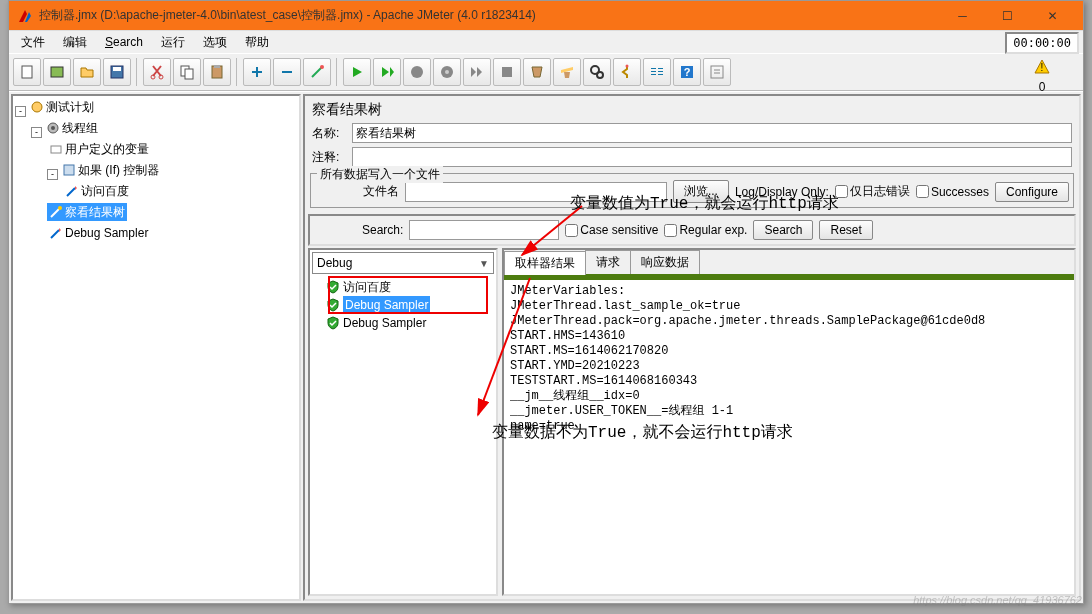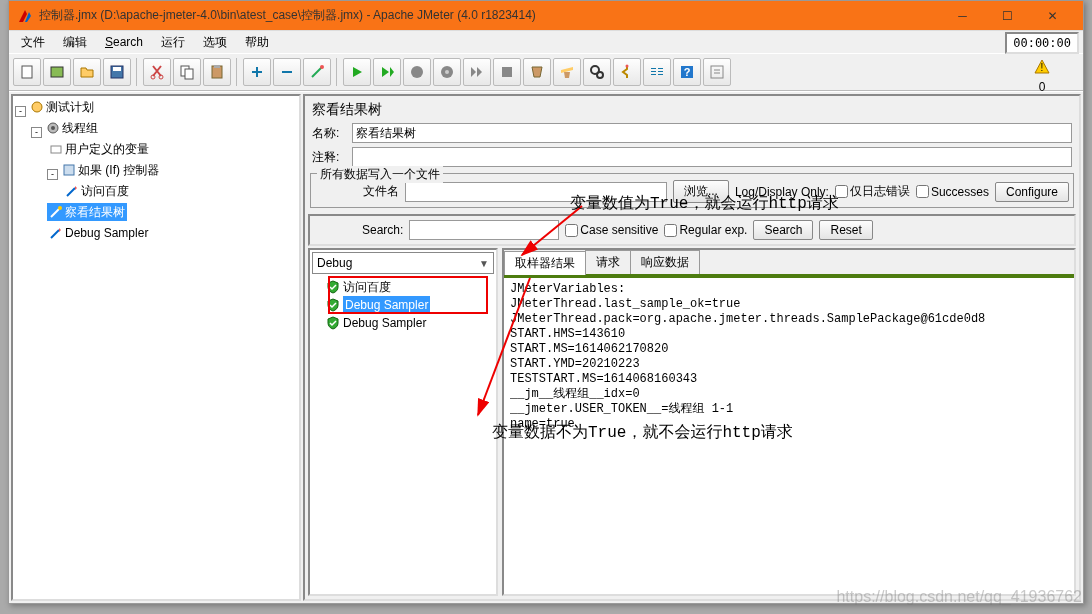--- a/index.html
+++ b/index.html
@@ -42,27 +42,27 @@
 .bottom-split { flex:1; display:flex; gap:4px; min-height:0;}
 .results-left { width:190px; display:flex; flex-direction:column; border:2px inset #ddd; background:#fff; }
 .combo { border:1px solid #888; background:#fff; height:22px; display:flex; align-items:center; padding:0 4px; margin:2px; position:relative;}
 .combo::after{content:"▼"; position:absolute; right:4px; font-size:10px; color:#555;}
 .result-tree { flex:1; overflow:auto; padding:2px 4px;}
 .result-tree .ritem{ display:flex; align-items:center; gap:3px; line-height:18px; padding-left:12px;}
 .result-tree .ritem.selected span{ background:#3399ff; color:#fff; padding:0 2px;}
 .result-tree .shield{ width:14px; height:14px; }
 .redbox{ position:absolute; border:2px solid #e00; pointer-events:none;}
 .results-right { flex:1; display:flex; flex-direction:column; border:2px inset #ddd; background:#fff; min-width:0;}
-.tabs { display:flex; border-bottom:4px solid #4d7c0f; background:#f0f0f0;}
+.tabs { display:flex; border-bottom:6px solid #4d7c0f; background:#f0f0f0;}
 .tab { padding:3px 10px; border:1px solid #999; border-bottom:none; background:#f0f0f0; margin-right:-1px; font-size:12px;}
 .tab.active{ background:#fff; position:relative; top:1px;}
 .textarea { flex:1; overflow:auto; padding:4px 6px; font-family:"Courier New",monospace; font-size:12px; line-height:15px; white-space:pre; color:#000;}
 .annot { position:absolute; color:#000000; font-size:16px; font-weight:500; pointer-events:none; z-index:50;font-family:Liberation Mono, monospace;}
 .arrow { position:absolute; pointer-events:none; z-index:49;}
-.watermark { position:absolute; right:10px; bottom:8px; color:rgba(120,120,120,0.4); font-size:16px;}
+.watermark { position:absolute; right:10px; bottom:8px; color:rgba(120,120,120,0.4); font-size:11px;font-style:italic;}
 </style>
 </head>
 <body>
 
 <div class="window">
 
   <div class="titlebar">
     <svg class="tb-icon" viewBox="0 0 16 16">
         <path fill="#c00" d="M2 14 L8 2 L10 6 L6 14 Z"></path>
         <path fill="#06c" d="M8 14 L12 4 L14 8 L10 14 Z"></path>

